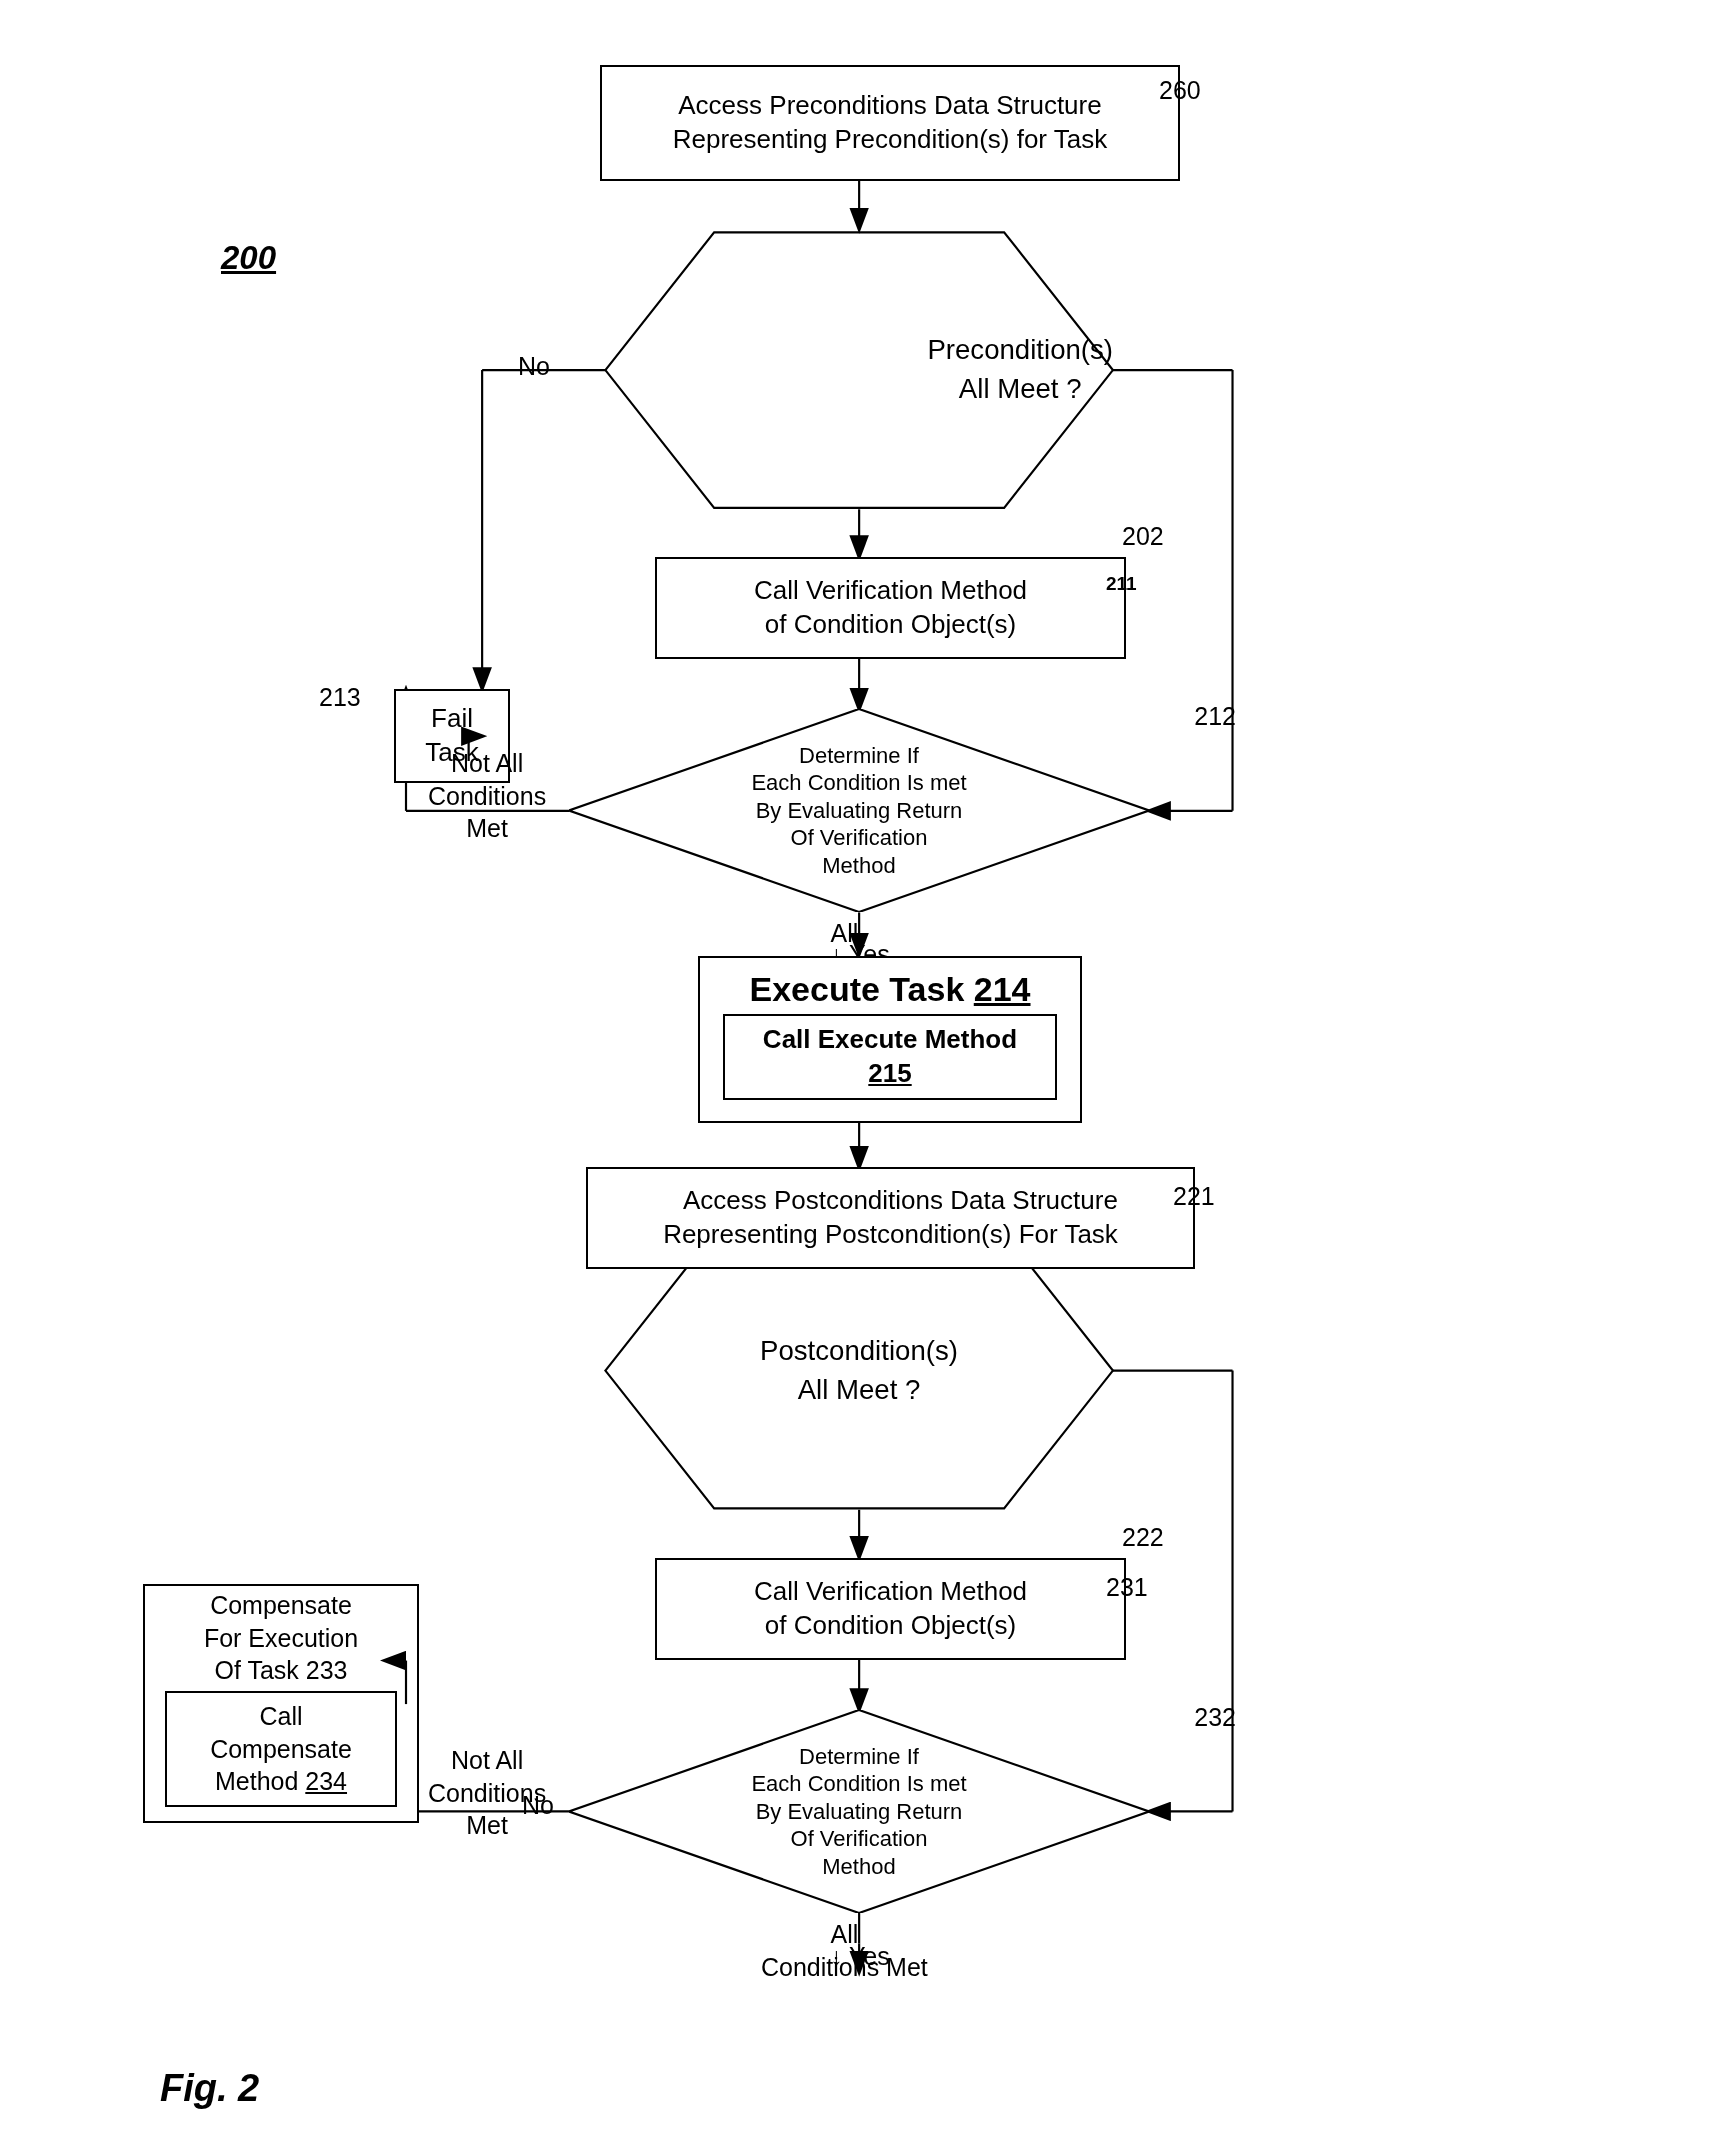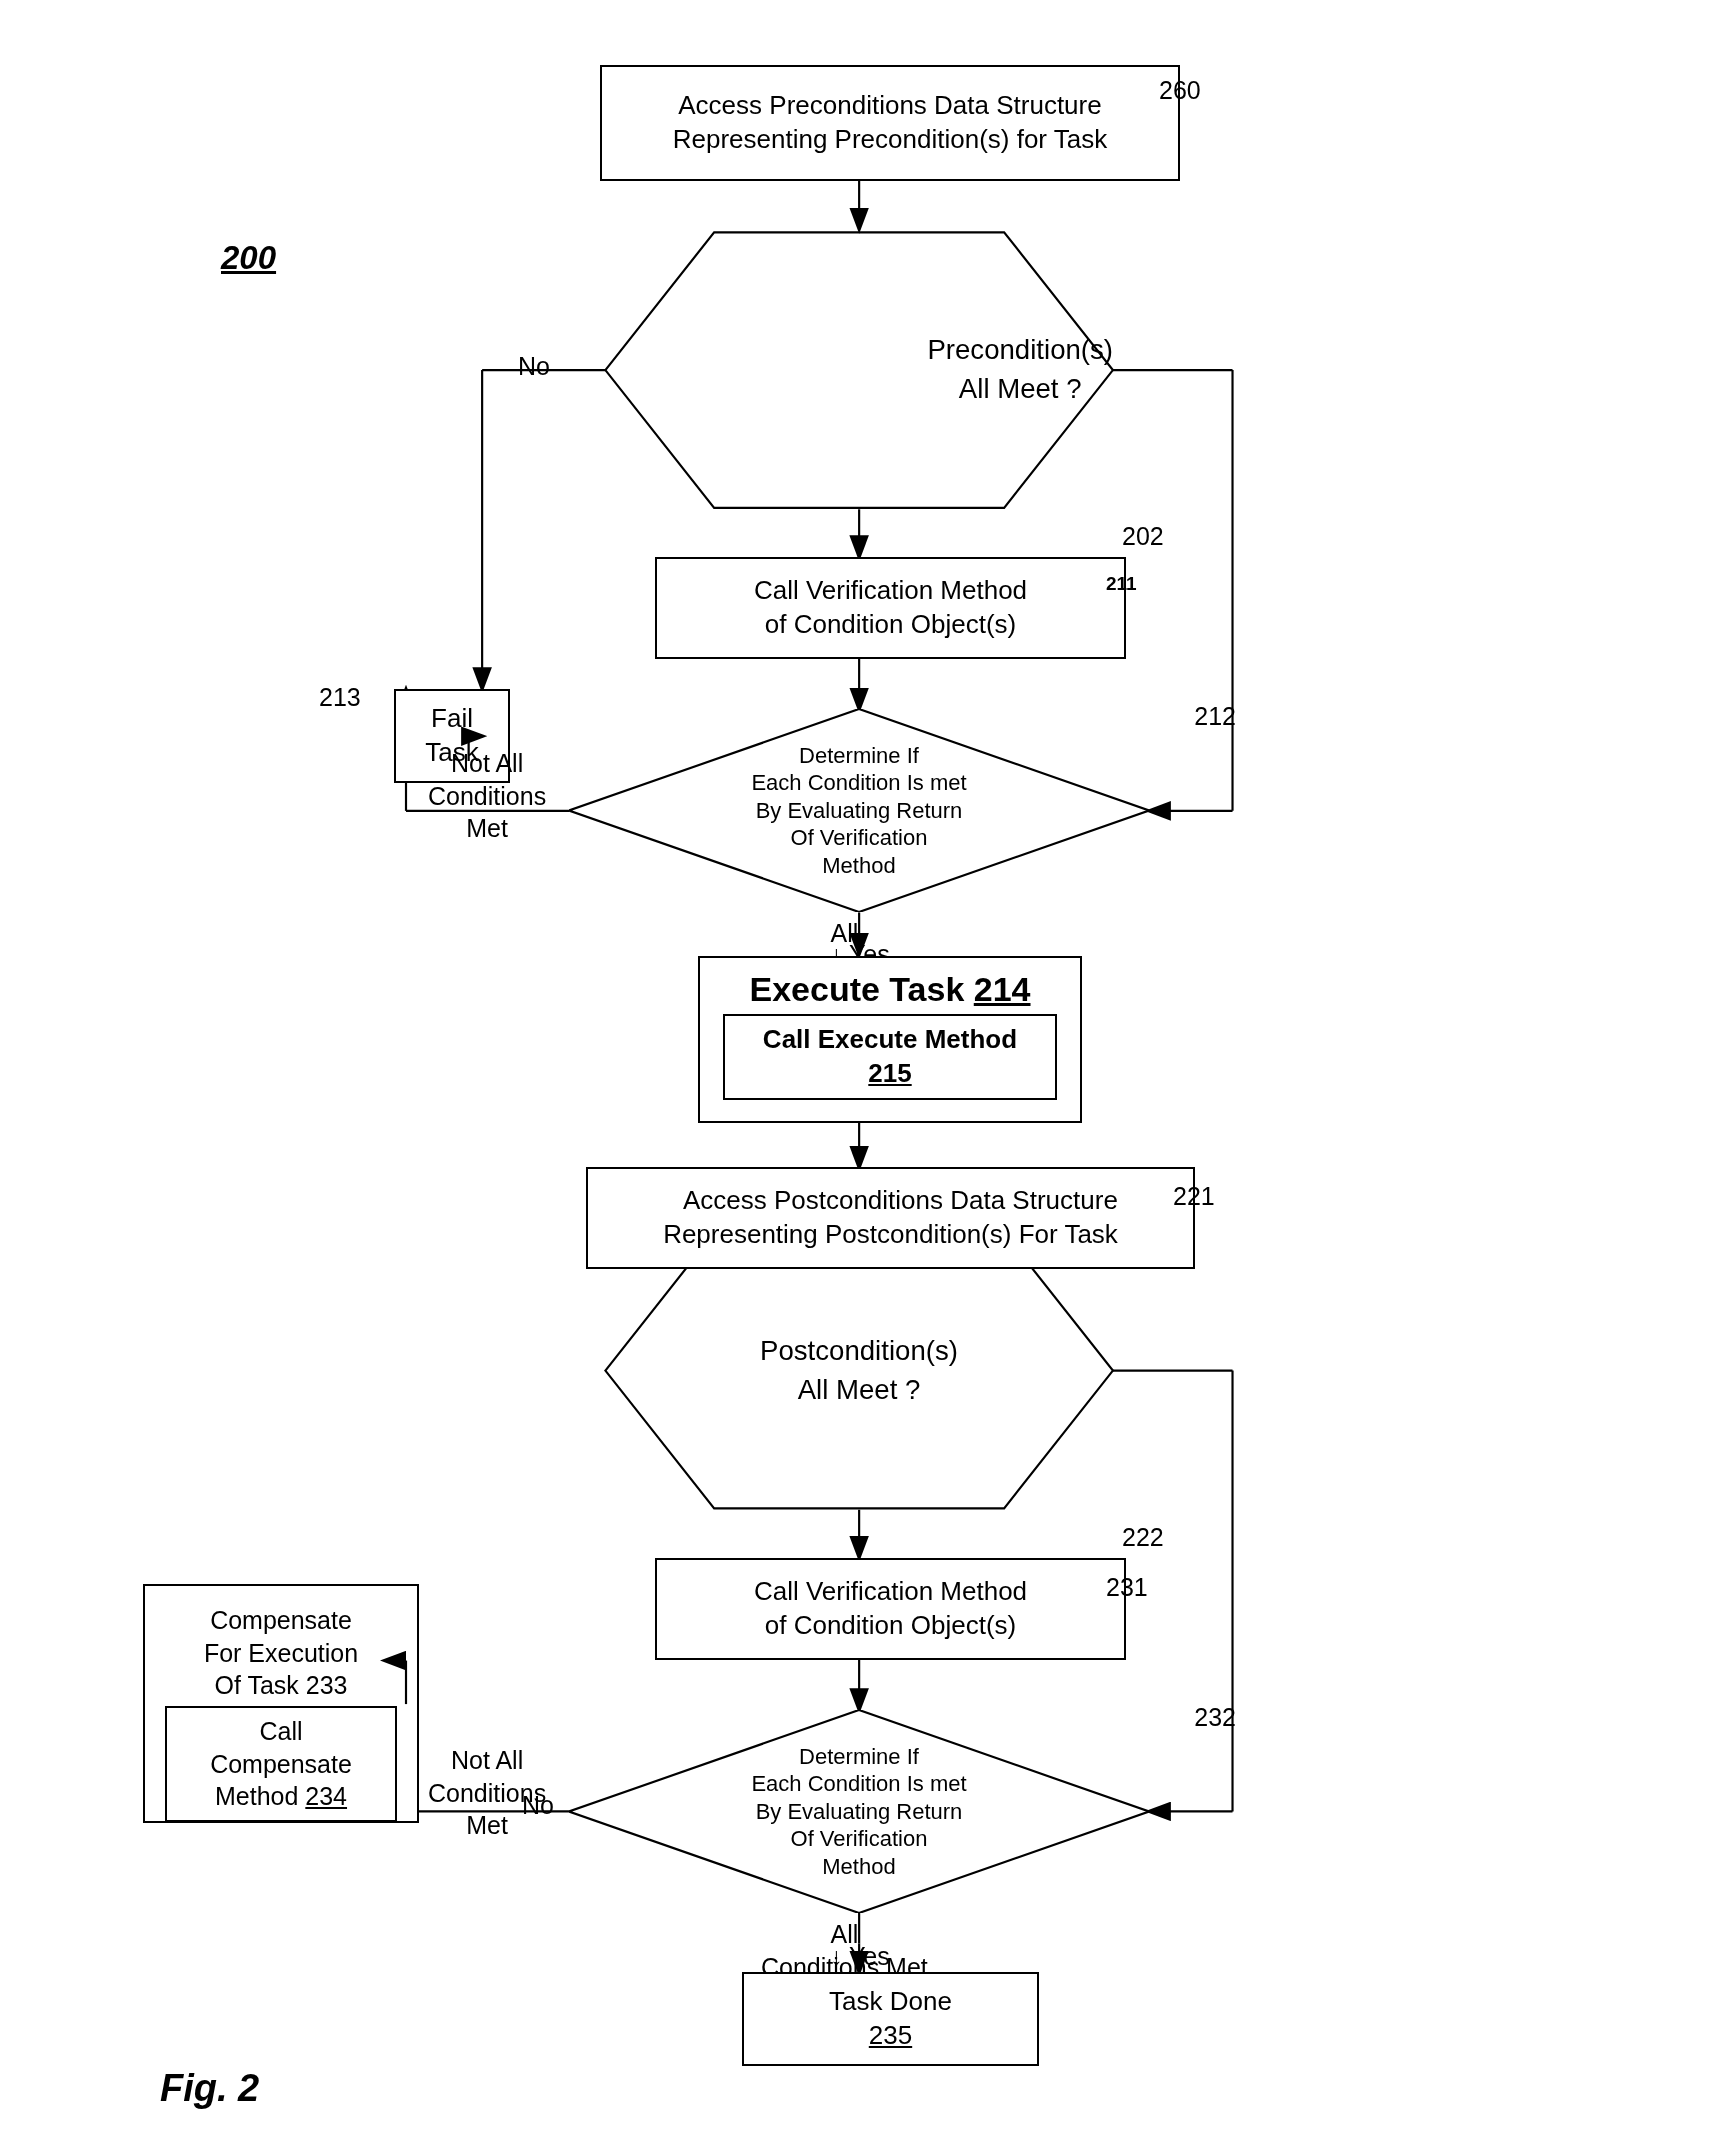--- a/index.html
+++ b/index.html
@@ -237,34 +237,30 @@
   </div>
 
   <div style="position:absolute; left:761px; top:1918px; font-size:25px; text-align:center; line-height:1.3;">
     <span>All<br>Conditions Met</span>
   </div>
 
   <div style="position:absolute; left:830px; top:1942px; font-size:25px;">
     <span>↓ Yes</span>
   </div>
 
-  <div class="fc-element rect" style="left:711px; top:1972px; width:297px; height:94px; font-size:26px; flex-direction:column;">
-    <span>Task Done</span>
-    <span style="text-decoration:underline;">235</span>
-  </div>
 
   <div class="fc-element rect" style="left:363px; top:689px; width:116px; height:94px; font-size:26px;">
     <span>Fail<br>Task</span>
   </div>
 
   <div class="ref-label" style="left:319px; top:683px; font-size:25px;">
     <span>213</span>
   </div>
 
-  <div class="fc-element rect" style="left:112px; top:1584px; width:276px; height:239px; flex-direction:column; justify-content:flex-start; padding-top:18px; font-size:25px;">
+  <div class="fc-element rect" style="left:112px; top:1584px; width:276px; height:239px; flex-direction:column; justify-content:flex-start; padding-top:3px; font-size:25px;">
     <div style="text-align:center; font-size:25px; margin-bottom:4.4px; line-height:1.3;">
       <span>Compensate<br>For Execution<br>Of Task  <span style="text-decoration:none;">233</span></span>
     </div>
 
     <div style="border:2.2px solid #000; width:232px; padding:7.3px 5.8px; text-align:center; font-size:25px; line-height:1.3;">
       <span>Call<br>Compensate<br>Method <span style="text-decoration:underline;">234</span></span>
     </div>
   </div>
 
   <div class="label" style="left:214px; top:239px; font-size:33px; font-style:italic; font-weight:bold; text-decoration:underline;margin-left:7px;">

